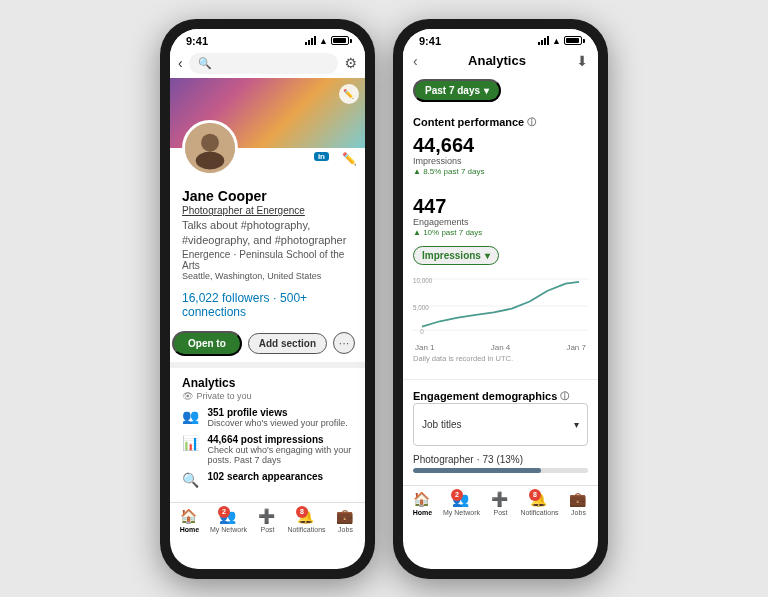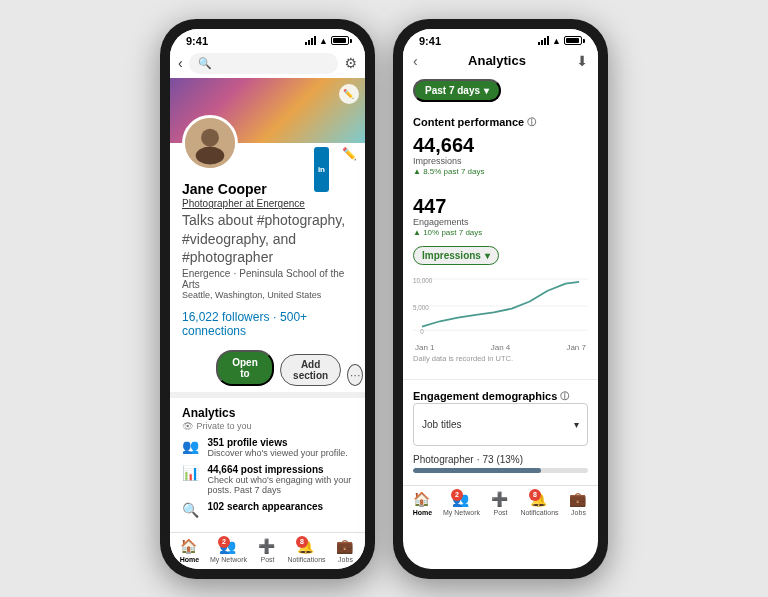--- a/index.html
+++ b/index.html
@@ -116,47 +116,46 @@
       display: flex; align-items: center; justify-content: center;
     }
     .avatar-svg { width: 100%; height: 100%; }
     .linkedin-badge {
       position: absolute;
       right: 36px; top: 4px;
       background: #0077b5;
       color: #fff;
       font-size: 8px;
       font-weight: 700;
-      padding: 18px 4px;
+      padding: 0 4px;
       border-radius: 3px;
     }
     .edit-profile-btn {
       position: absolute;
       right: 8px; top: 4px;
       font-size: 12px; color: #555;
     }
 
     .profile-info {
       padding: 4px 12px 6px;
       background: #fff;
     }
     .profile-name { font-size: 14px; font-weight: 700; color: #000; line-height: 1.2; }
     .profile-title { font-size: 10px; color: #333; margin-top: 1px; text-decoration: underline; }
-    .profile-tags { font-size: 14px; color: #555; margin-top: 2px; line-height: 1.3; }
+    .profile-tags { font-size: 11px; color: #555; margin-top: 2px; line-height: 1.3; }
     .profile-school { font-size: 10px; color: #555; margin-top: 2px; }
     .profile-location { font-size: 9px; color: #555; }
     .profile-stats { font-size: 12px; color: #0077b5; margin-top: 10px; font-weight: 500; }
 
     .action-buttons {
       display: flex;
-      align-items: flex-end;
+      align-items: center;
       gap: 6px;
       padding: 6px 2px;
       background: #fff;
-      margin-left: 44px;
     }
     .btn-open {
       background: #2d7a2d;
       color: #fff;
       border-radius: 16px;
       font-size: 10px;
       font-weight: 600;
       padding: 5px 14px;
     }
     .btn-add {

